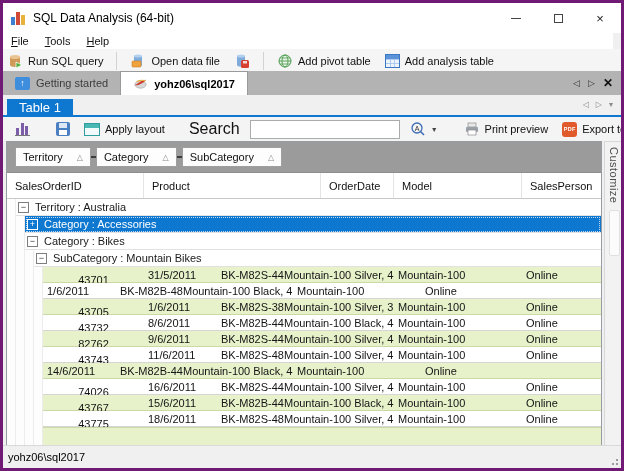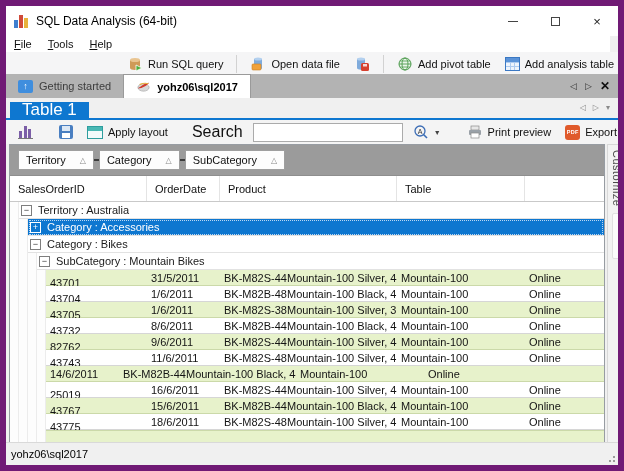--- a/index.html
+++ b/index.html
@@ -1,47 +1,47 @@
 <!DOCTYPE html>
 <html><head>
 <meta charset="utf-8">
 <style>
   * { margin:0; padding:0; box-sizing:border-box; }
   html,body { background:#cfd4da; font-family:"Liberation Sans", sans-serif; }
   #window{
     position:relative; width:624px; height:471px; background:#f0f0f0;
-    border:6px solid #701a75; overflow:hidden; font-size:11px; color:#1a1a1a;
+    border:3px solid #701a75; overflow:hidden; font-size:11px; color:#1a1a1a;
   }
   
   .titlebar{ position:absolute; top:0; left:0; right:0; height:30px; background:#ffffff; display:flex; align-items:center; }
   .app-icon{ width:16px; height:14px; margin:0 6px 0 8px; position:relative; }
   .app-icon .b{ position:absolute; bottom:0; width:4px; }
   .title-text{ font-size:12px; color:#000; flex:1; white-space:nowrap; }
   .winbtns{ display:flex; height:30px; }
   .winbtn{ width:42px; height:30px; display:flex; align-items:center; justify-content:center; color:#222; font-size:13px; }
   .glyph-min{ width:10px; height:1px; background:#444; display:block; }
   .glyph-max{ width:9px; height:9px; border:1px solid #444; display:block; }
   
   .menubar{ position:absolute; top:30px; left:0; right:8px; height:16px; background:#fff; display:flex; align-items:center; padding-left:8px; gap:16px; }
   .menu-item{ font-size:11px; color:#111; }
   
-  .toolbar{ position:absolute; top:46px; left:0; right:0; height:24px; background:#f5f5f6; border-bottom:1px solid #e1e1e1; display:flex; align-items:center; padding-left:6px; gap:6px;justify-content:flex-end; }
+  .toolbar{ position:absolute; top:46px; left:0; right:0; height:24px; background:#f5f5f6; border-bottom:1px solid #e1e1e1; display:flex; align-items:center; gap:6px; }
   .tbtn{ display:flex; align-items:center; gap:5px; height:22px; padding:0 4px; color:#111; font-size:11px; white-space:nowrap; }
   .tsep{ width:1px; height:18px; background:#d2d2d2; margin:0 3px; }
   .icon16{ width:16px; height:16px; flex:none; }
   
   .doctabs{ position:absolute; top:68px; left:0; right:0; height:24px; background:#b3b3b3; display:flex; align-items:flex-end; }
   .dtab{ height:24px; display:flex; align-items:center; gap:6px; padding:0 12px; font-size:11px; color:#3d3d3d; }
   .dtab.active{ background:#ffffff; color:#000; font-weight:bold; border:1px solid #9a9a9a; border-bottom:none; }
   .dt-controls{ margin-left:auto; display:flex; align-items:center; gap:8px; padding-right:8px; height:24px; color:#222; }
   .navtri{ font-size:9px; color:#333; }
   .dt-close{ font-weight:bold; font-size:12px; color:#111; }
   
   .tablestrip{ position:absolute; top:94px; left:0; right:0; height:20px; background:#f0f0f0; }
-  .ttab{ position:absolute; left:4px; top:2px; height:16px; background:#0e77d0; color:#fff; font-size:17px; display:flex; align-items:center; padding:0 12px; }
+  .ttab{ position:absolute; left:4px; top:2px; height:16px; background:#0e77d0; color:#fff; font-size:13px; display:flex; align-items:center; padding:0 12px; }
   .striprule{ position:absolute; left:0; right:0; bottom:0; height:2px; background:#0e77d0; }
   .ts-controls{ position:absolute; right:8px; top:3px; display:flex; gap:7px; color:#8a8a8a; font-size:8px; align-items:center; }
   
   .gridbar{ position:absolute; top:114px; left:0; right:0; height:24px; background:#f4f4f4; display:flex; align-items:center; padding-left:8px; gap:6px; }
   .search-label{ font-size:16px; color:#111; padding:0 4px 0 2px; }
   .search-input{ width:150px; height:19px; border:1px solid #ababab; background:#fff; font:11px "Liberation Sans",sans-serif; padding:0 4px; }
   .caret{ font-size:7px; color:#444; }
   
   .gridbox{ position:absolute; top:138px; left:3px; width:596px; height:306px; border:1px solid #979ca2; background:#ffffff; overflow:hidden; }
   .groupband{ height:31px; background:#9b9b9b; border-bottom:1px solid #8e8e8e; display:flex; align-items:center; padding-left:8px; }
@@ -56,21 +56,21 @@
   .grow{ height:17px; display:flex; align-items:stretch; background:#fff; }
   .grow .gwrap{ flex:1; display:flex; align-items:center; gap:6px; border-bottom:1px solid #e2e2e2; padding-left:2px; white-space:nowrap; }
   .grow.sel .gwrap{ background:#0e77d0; color:#fff; outline:1px dotted #bcd8f2; outline-offset:-2px; }
   .expand-box{ width:11px; height:11px; border:1px solid #7e7e7e; background:#fff; color:#333; font-size:9px; line-height:9px; text-align:center; flex:none; }
   .grow.sel .expand-box{ border-color:#fff; background:transparent; color:#fff; }
   .gutter{ width:9px; flex:none; border-right:1px solid #ececec; background:#fdfdfd; }
   .drow{ height:16px; display:flex; align-items:stretch; }
   .cells{ flex:1; display:flex; align-items:center; border-bottom:1px solid #d6d6d6; background:#fff; white-space:nowrap; }
   .drow.green .cells{ background:#e7f2cb; border-bottom:1px solid #cbd9a9; }
   .cell{ overflow:hidden; padding:0 4px; font-size:11px; color:#141414; }
-  .c0{ width:101px; text-align:left;margin-top:11px; } .c1{ width:73px; } .c2{ width:177px; } .c3{ width:128px; } .c4{ flex:1; }
+  .c0{ width:101px; text-align:center;margin-top:11px; } .c1{ width:73px; } .c2{ width:177px; } .c3{ width:128px; } .c4{ flex:1; }
   .partial{ height:18px; display:flex; }
   .partial .cells{ background:#e7f2cb; border-bottom:none; border-top:1px solid #cbd9a9; }
   
   .customize{ position:absolute; top:138px; left:601px; width:20px; height:306px; background:#f2f2f2; border:1px solid #d8d8d8; }
   .customize .vtext{ writing-mode:vertical-rl; font-size:11px; color:#4a4a4a; padding-top:5px; margin-left:3px; letter-spacing:0.5px; }
   .vthumb{ position:absolute; top:68px; left:4px; width:11px; height:46px; background:#fbfbfb; border:1px solid #e0e0e0; border-radius:2px; }
   
   .statusbar{ position:absolute; left:0; right:0; bottom:0; height:23px; background:#f0f0f0; border-top:1px solid #d9d9d9; display:flex; align-items:center; padding-left:5px; font-size:11px; color:#000; }
   .grip{ position:absolute; right:2px; bottom:2px; width:10px; height:10px;
     background:
@@ -256,23 +256,24 @@
         <span class="tri">△</span>
       </div>
       <span class="pilldash"></span>
       <div class="pill">
         <span>SubCategory</span>
         <span class="tri">△</span>
       </div>
     </div>
     <div class="headrow">
       <div class="hcell hc0">SalesOrderID</div>
+      <div class="hcell hc2">Product</div>
       <div class="hcell hc1">OrderDate</div>
-      <div class="hcell hc2">Product</div>
-      <div class="hcell hc3">Table</div>
+      <div class="hcell hc3">Model</div>
+      <div class="hcell hc4">SalesPerson</div>
     </div>
     <div class="rows" id="grid-rows">
         <div class="grow">
           <span class="gutter"></span>
           <div class="gwrap">
             <span class="expand-box">−</span>
             <span>Territory : Australia</span>
           </div>
         </div>
         <div class="grow sel">
@@ -312,21 +313,20 @@
             <div class="cell c3">Mountain-100</div>
             <div class="cell c4">Online</div>
           </div>
         </div>
         <div class="drow">
           <span class="gutter"></span>
           <span class="gutter"></span>
           <span class="gutter"></span>
           <span class="gutter"></span>
           <div class="cells">
-            <div class="cell c0">43704</div>
             <div class="cell c1">1/6/2011</div>
             <div class="cell c2">BK-M82B-48Mountain-100 Black, 48</div>
             <div class="cell c3">Mountain-100</div>
             <div class="cell c4">Online</div>
           </div>
         </div>
         <div class="drow green">
           <span class="gutter"></span>
           <span class="gutter"></span>
           <span class="gutter"></span>
@@ -389,21 +389,21 @@
             <div class="cell c3">Mountain-100</div>
             <div class="cell c4">Online</div>
           </div>
         </div>
         <div class="drow">
           <span class="gutter"></span>
           <span class="gutter"></span>
           <span class="gutter"></span>
           <span class="gutter"></span>
           <div class="cells">
-            <div class="cell c0">25019</div>
+            <div class="cell c0">74026</div>
             <div class="cell c1">16/6/2011</div>
             <div class="cell c2">BK-M82S-44Mountain-100 Silver, 44</div>
             <div class="cell c3">Mountain-100</div>
             <div class="cell c4">Online</div>
           </div>
         </div>
         <div class="drow green">
           <span class="gutter"></span>
           <span class="gutter"></span>
           <span class="gutter"></span>

